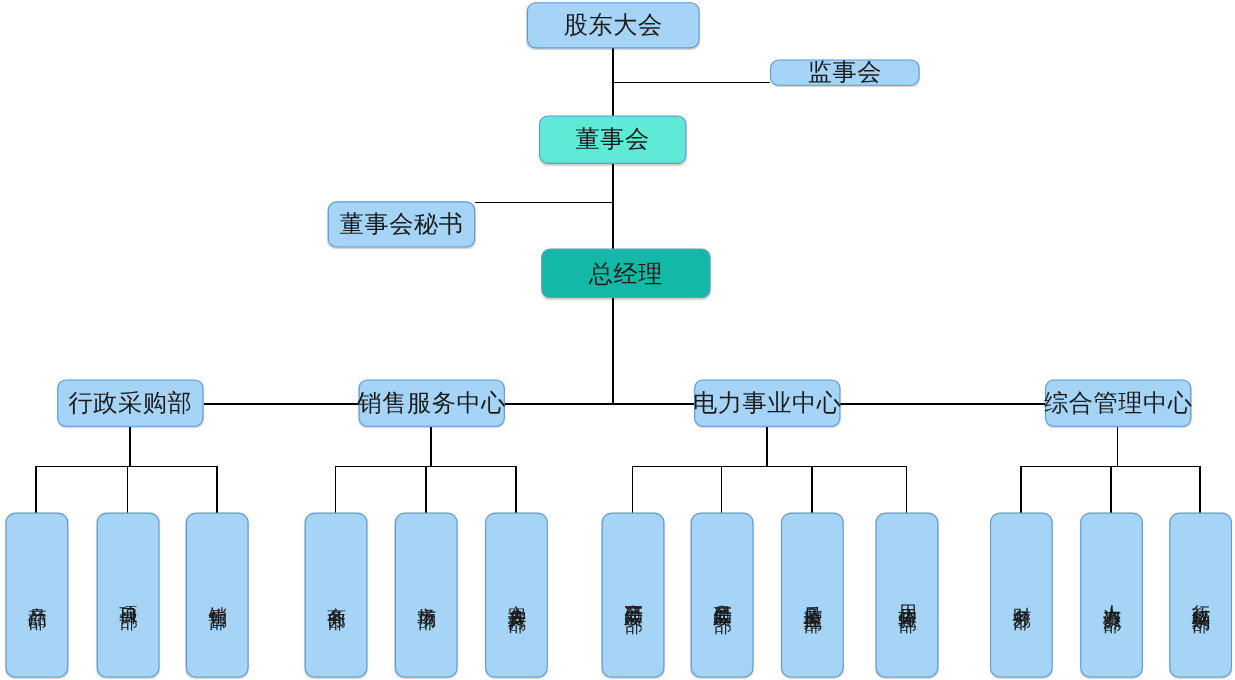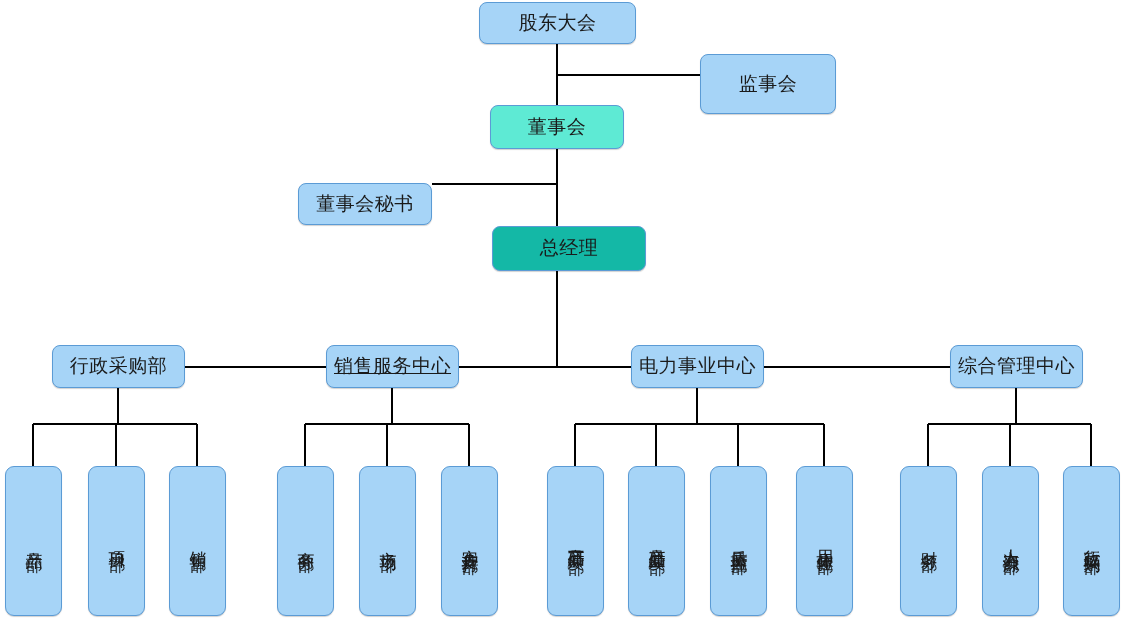--- a/index.html
+++ b/index.html
@@ -33,21 +33,21 @@
     border: 1px solid #5b9bd5;
     border-radius: 8px;
     display: flex;
     align-items: center;
     justify-content: center;
     color: #1a1a1a;
     box-shadow: 0 1px 1px rgba(0,0,0,0.18);
     z-index: 2;
   }
   .node .label {
-    font-size: 19px;
+    font-size: 22px;
     line-height: 1.18;
     letter-spacing: 0.5px;
     white-space: nowrap;
     text-align: center;
   }
   .node.vertical {
     border-radius: 9px;
   }
   .node.vertical .label {
     writing-mode: vertical-rl;
@@ -89,41 +89,41 @@
       <line x1="928" y1="424" x2="1091" y2="424" stroke="#000000" stroke-width="1.6" shape-rendering="crispEdges"></line>
       <line x1="928" y1="424" x2="928" y2="466" stroke="#000000" stroke-width="1.6" shape-rendering="crispEdges"></line>
       <line x1="1010" y1="424" x2="1010" y2="466" stroke="#000000" stroke-width="1.6" shape-rendering="crispEdges"></line>
       <line x1="1091" y1="424" x2="1091" y2="466" stroke="#000000" stroke-width="1.6" shape-rendering="crispEdges"></line>
     </svg>
 
   <div class="node" style="left: 479px; top: 2px; width: 157px; height: 42px; background: rgb(166, 212, 247); border-color: rgb(91, 155, 213); color: rgb(26, 26, 26);">
     <span class="label">股东大会</span>
   </div>
 
-  <div class="node" style="left: 700px; top: 54px; width: 136px; height: 60px; background: rgb(166, 212, 247); border-color: rgb(91, 155, 213); color: rgb(26, 26, 26);">
+  <div class="node" style="left: 700px; top: 54px; width: 136px; height: 24px; background: rgb(166, 212, 247); border-color: rgb(91, 155, 213); color: rgb(26, 26, 26);">
     <span class="label">监事会</span>
   </div>
 
   <div class="node" style="left: 490px; top: 105px; width: 134px; height: 44px; background: #5eead4; border-color: rgb(91, 155, 213); color: rgb(26, 26, 26);">
     <span class="label">董事会</span>
   </div>
 
   <div class="node" style="left: 298px; top: 163px; width: 134px; height: 42px; background: rgb(166, 212, 247); border-color: rgb(91, 155, 213); color: rgb(26, 26, 26); margin-top: 20px;">
     <span class="label">董事会秘书</span>
   </div>
 
   <div class="node" style="left: 492px; top: 226px; width: 154px; height: 45px; background: #14b8a6; border-color: rgb(91, 155, 213); color: rgb(26, 26, 26);">
     <span class="label">总经理</span>
   </div>
 
   <div class="node" style="left: 52px; top: 345px; width: 133px; height: 43px; background: rgb(166, 212, 247); border-color: rgb(91, 155, 213); color: rgb(26, 26, 26);">
     <span class="label">行政采购部</span>
   </div>
 
-  <div class="node" style="left: 326px; top: 345px; width: 133px; height: 43px; background: rgb(166, 212, 247); border-color: rgb(91, 155, 213); color: rgb(26, 26, 26); text-decoration: underline;">
+  <div class="node" style="left: 326px; top: 345px; width: 133px; height: 43px; background: rgb(166, 212, 247); border-color: rgb(91, 155, 213); color: rgb(26, 26, 26);">
     <span class="label">销售服务中心</span>
   </div>
 
   <div class="node" style="left: 631px; top: 345px; width: 133px; height: 43px; background: rgb(166, 212, 247); border-color: rgb(91, 155, 213); color: rgb(26, 26, 26);">
     <span class="label">电力事业中心</span>
   </div>
 
   <div class="node" style="left: 950px; top: 345px; width: 133px; height: 43px; background: rgb(166, 212, 247); border-color: rgb(91, 155, 213); color: rgb(26, 26, 26);">
     <span class="label">综合管理中心</span>
   </div>

